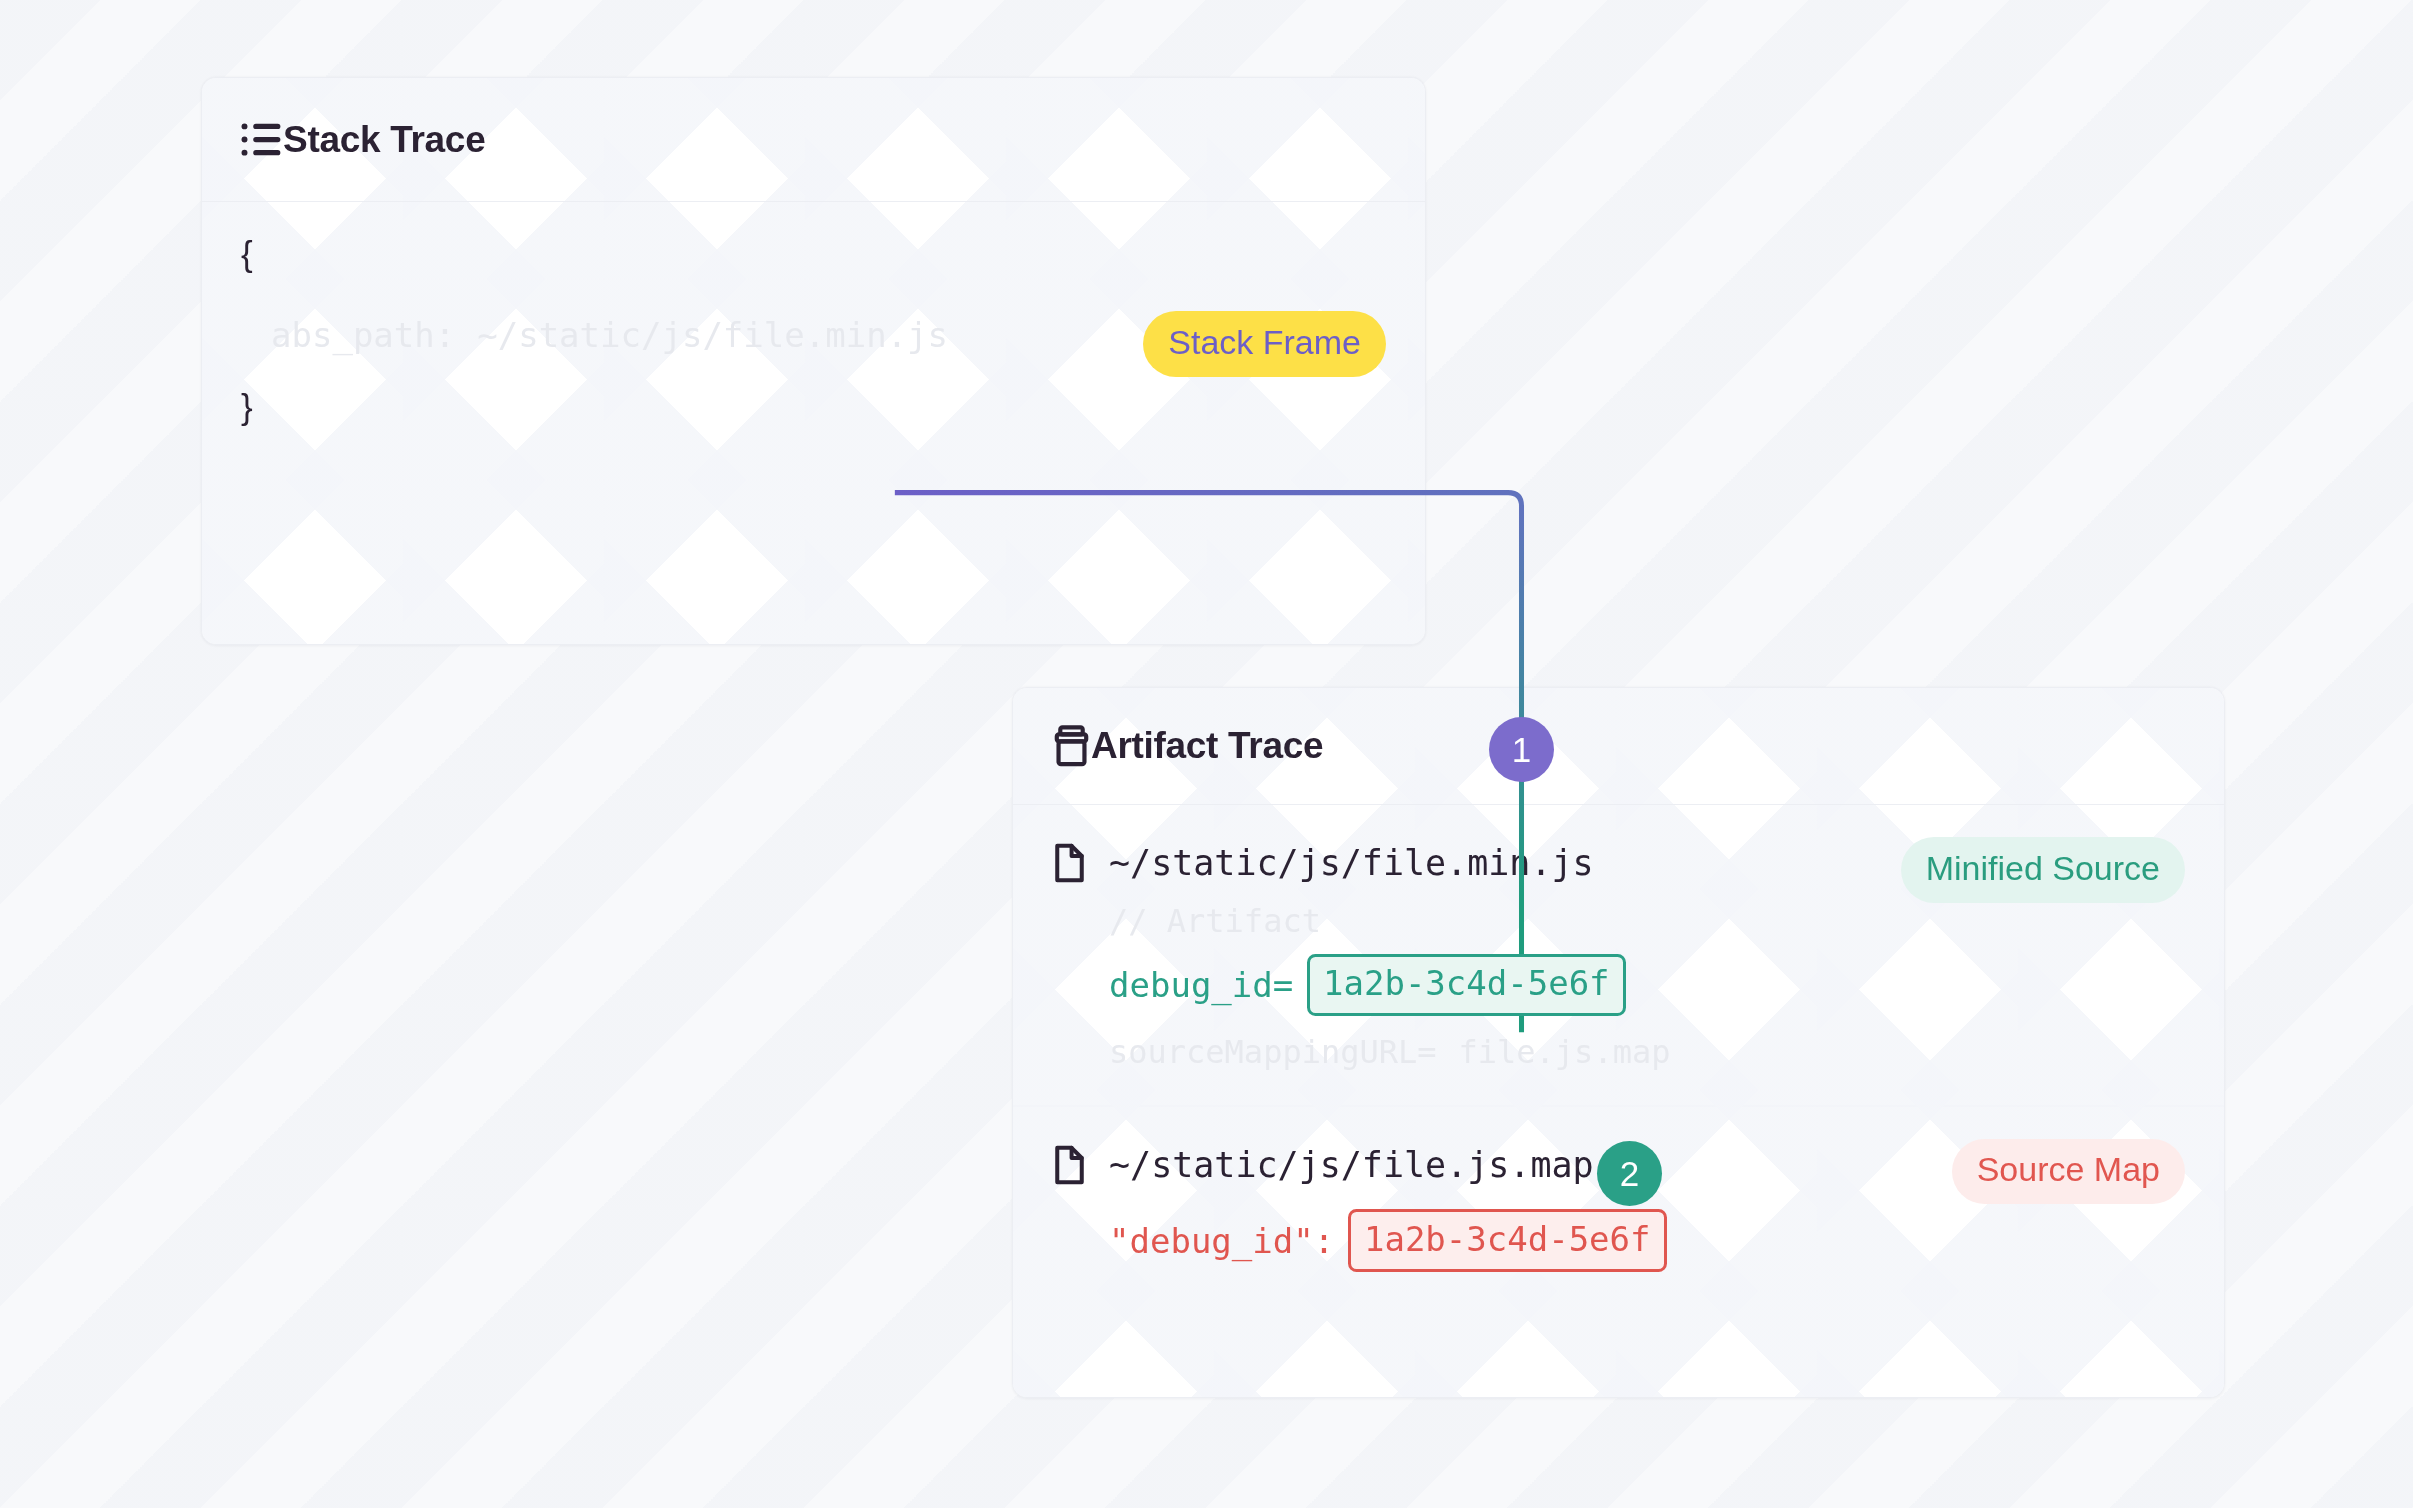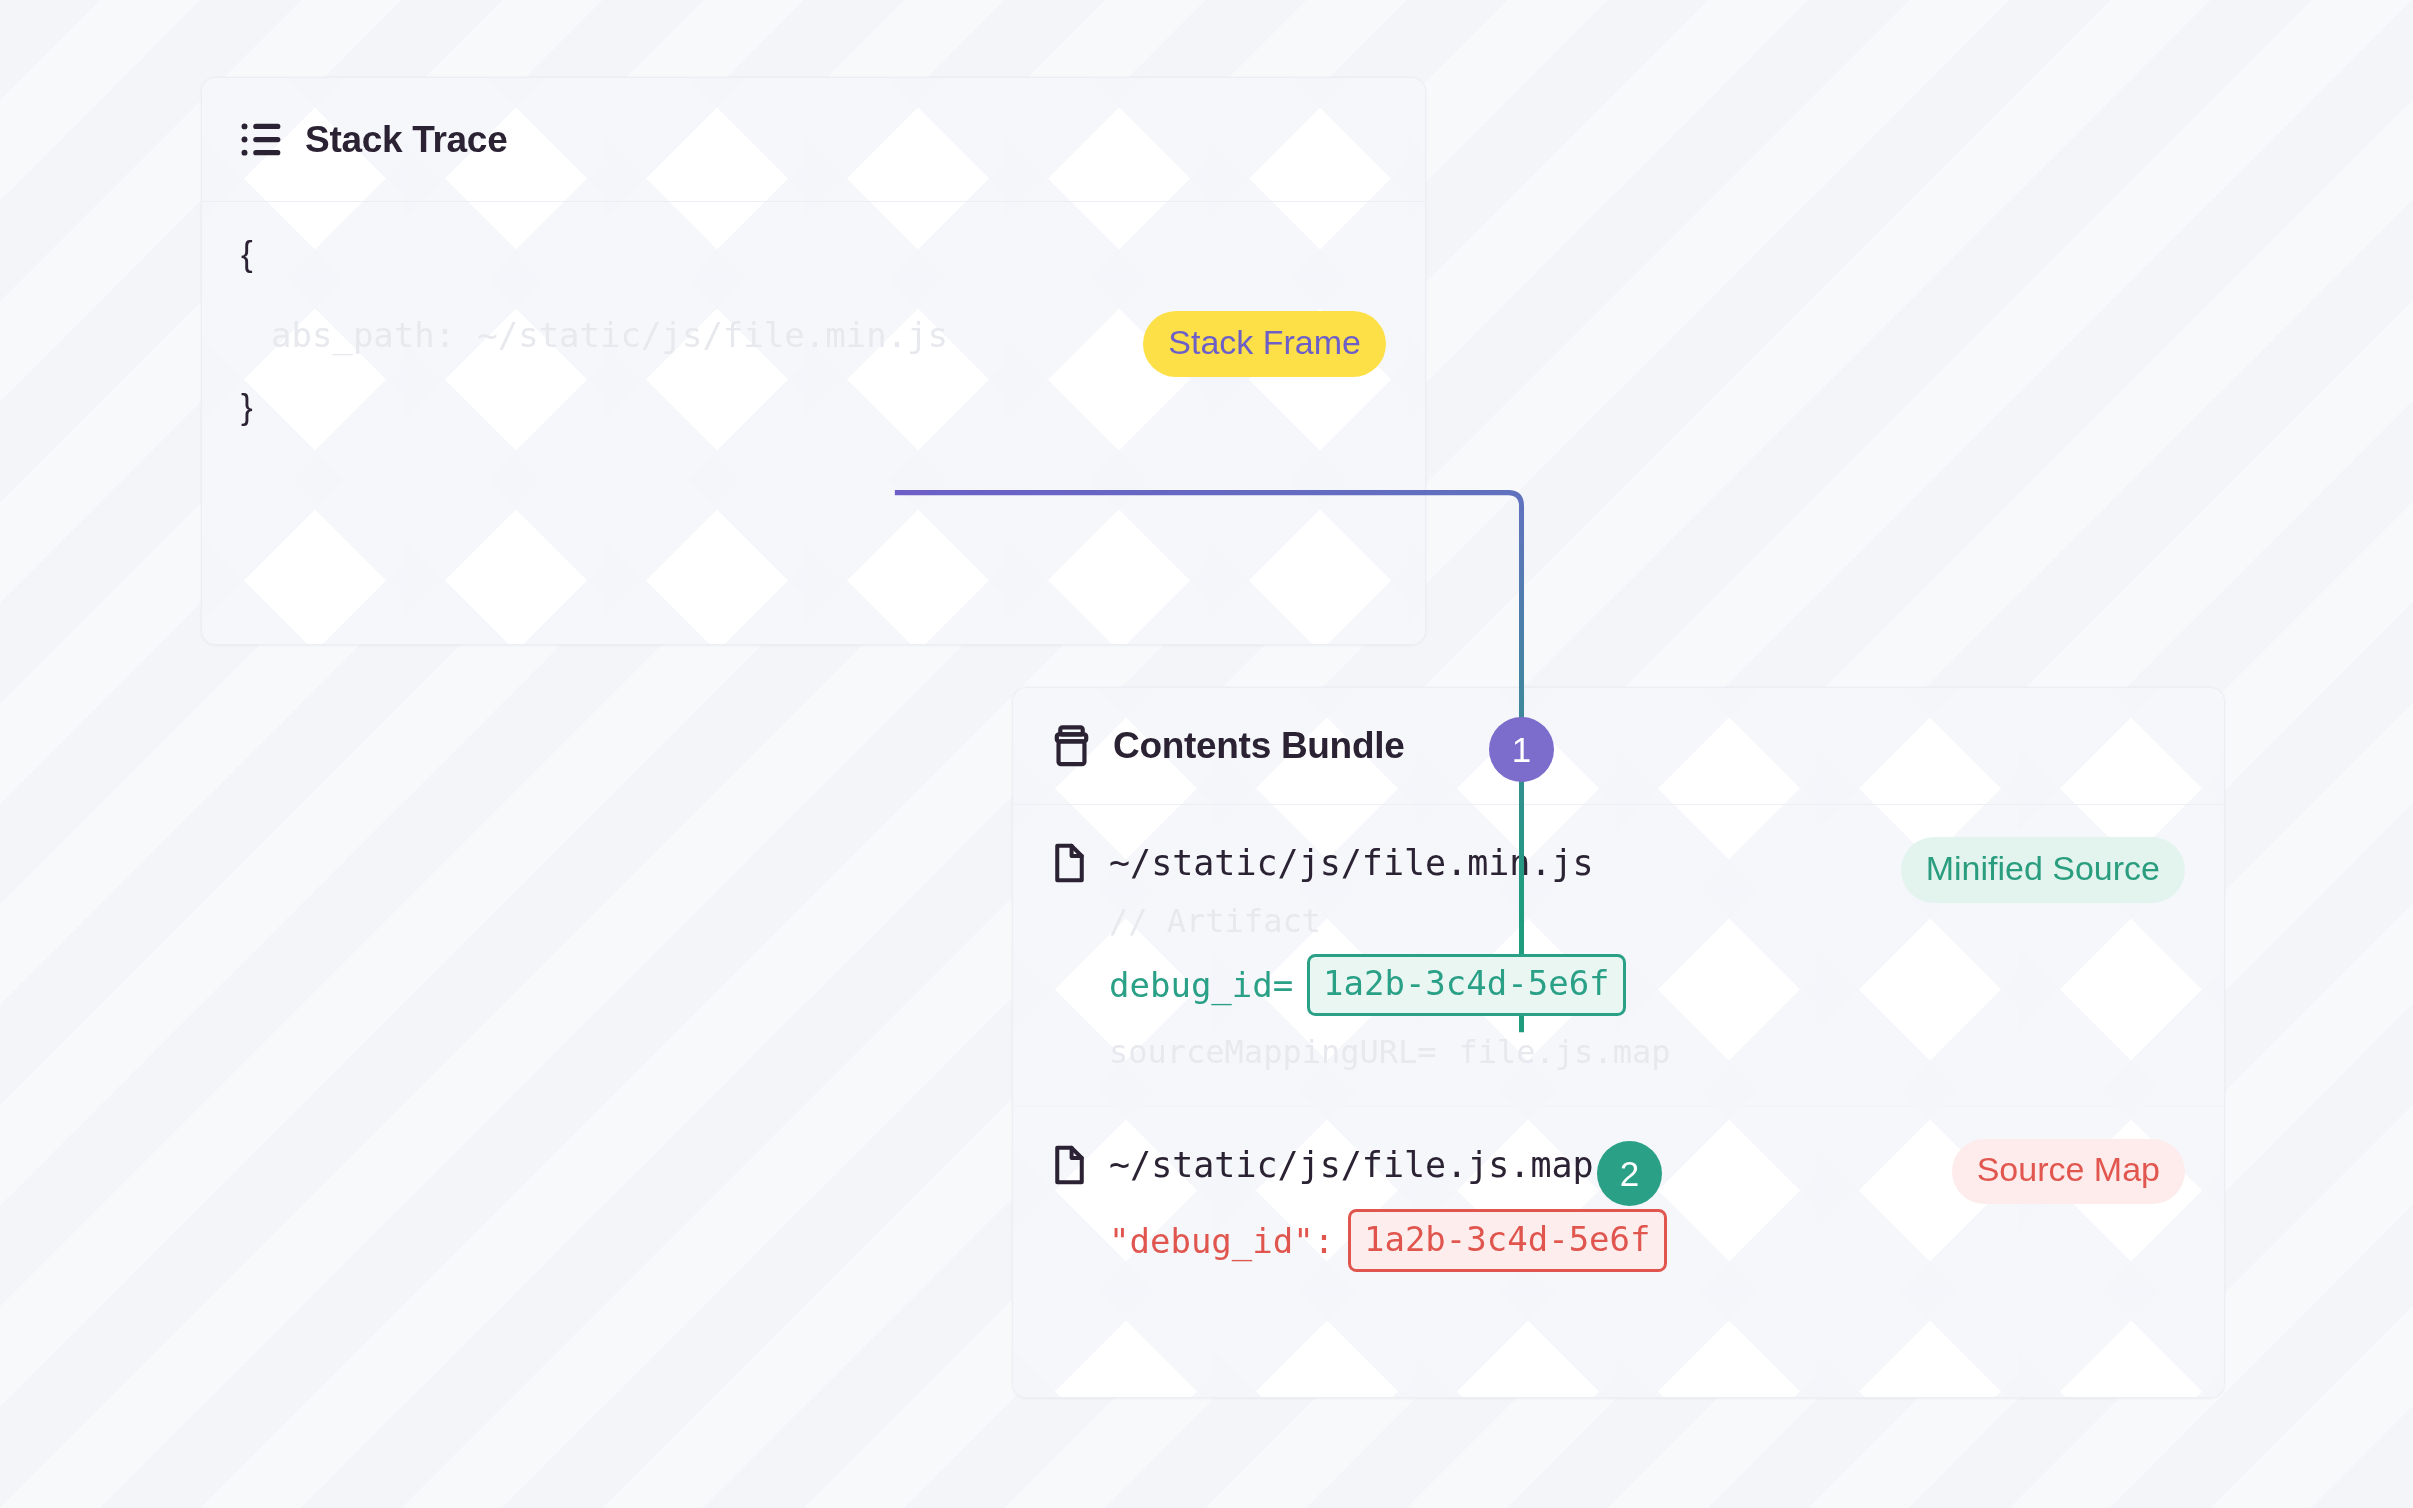--- a/index.html
+++ b/index.html
@@ -23,21 +23,21 @@
   
   .card {
     position: absolute;
     background: #ffffff;
     border: 1.3px solid #eceef3;
     border-radius: 15px;
     box-shadow: 0 0.8px 2.5px rgba(43,34,51,.05);
     overflow: hidden;
   }
   .card-head {
-    display: flex; align-items: center; gap: 22px;
+    display: flex; align-items: center; 
     padding: 0 39px;
     border-bottom: 1.3px solid #eceef3;
     position: relative; z-index: 2;
     background: rgba(255,255,255,.0);
   }
   .card-title {
     font-size: 37px; font-weight: 700; color: #2b2233;
     letter-spacing: -0.3px;
   }
   .card-body { position: relative; z-index: 2; }
@@ -197,21 +197,21 @@
     <div class="cwm"></div>
 
     <div class="card-head">
       <span class="icon">
         <svg width="39" height="42" viewBox="0 0 22 24" fill="none" stroke="#2b2233" stroke-width="2.4" stroke-linejoin="round">
           <rect x="4.6" y="1.4" width="12.8" height="4" rx="1.2"></rect>
           <rect x="2.6" y="5.4" width="16.8" height="4" rx="1.2"></rect>
           <rect x="3.6" y="9.4" width="14.8" height="13" rx="1.4"></rect>
         </svg>
       </span>
-      <span class="card-title">Contents Bundle</span>
+      <span class="card-title">Artifact Trace</span>
     </div>
 
     <div class="file-section">
       <div class="file-row">
         <span class="icon">
           <svg width="35" height="42" viewBox="0 0 20 24" fill="none" stroke="#2b2233" stroke-width="2.3" stroke-linejoin="round" stroke-linecap="round">
             <path d="M3 2.2h8.2L17 8v13.8H3z"></path>
             <path d="M11.2 2.2V8H17"></path>
           </svg>
         </span>

